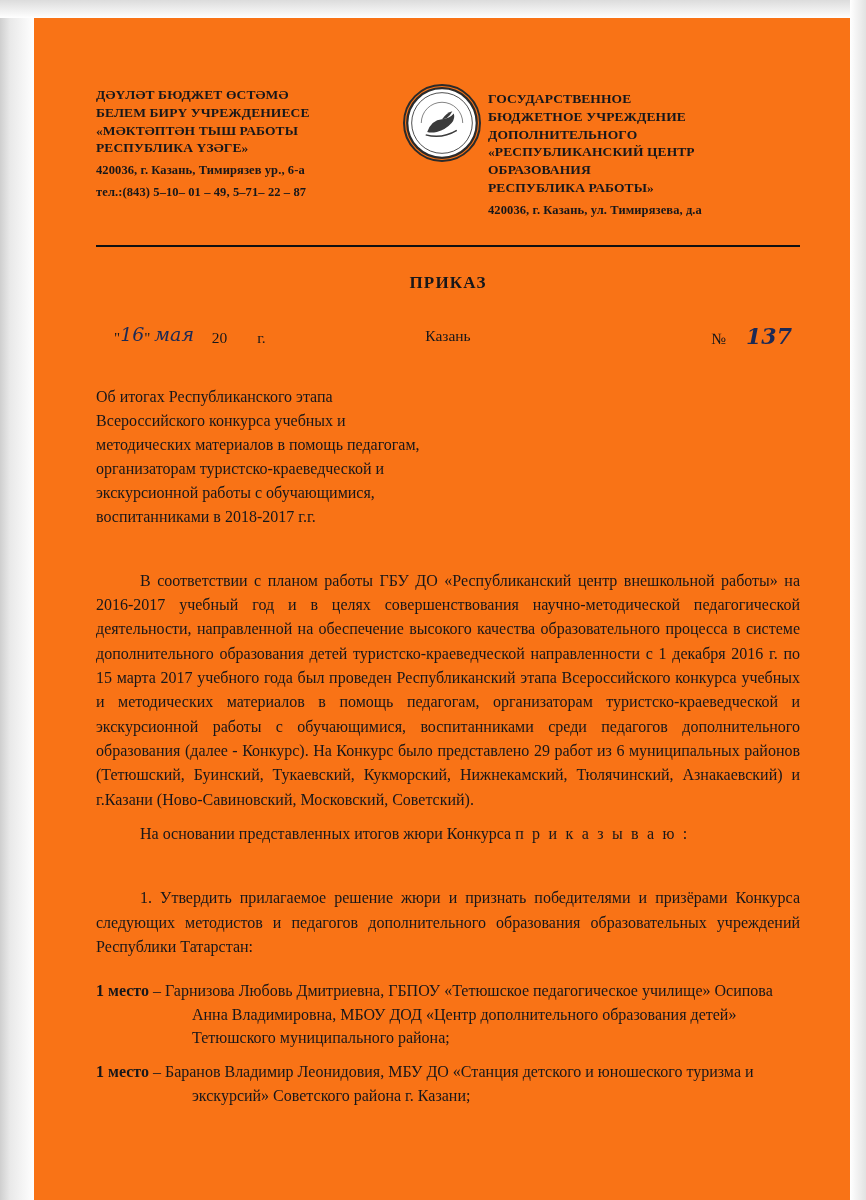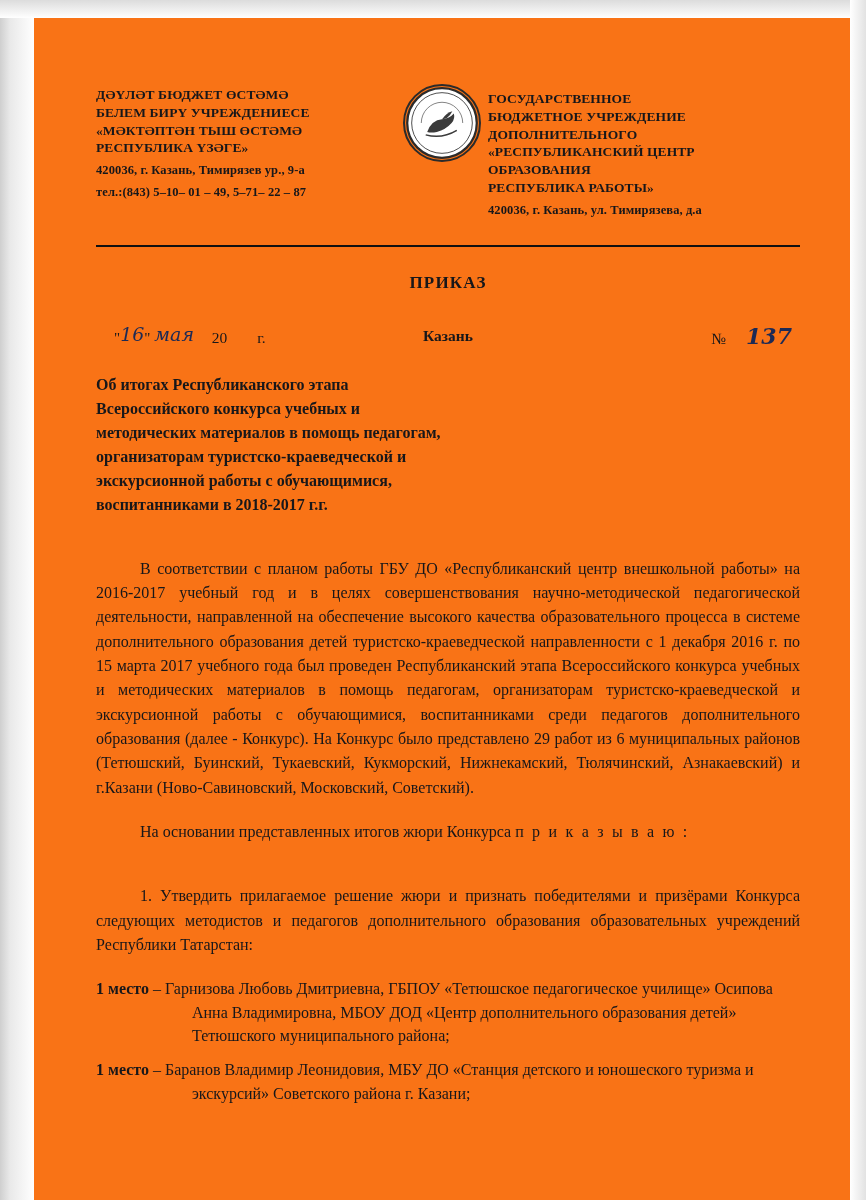--- a/index.html
+++ b/index.html
@@ -123,57 +123,55 @@
   }
   .meta-date .q { font-size: 15px; }
   .meta-date .yr { margin-left: 14px; }
   .meta-date .g { margin-left: 26px; }
   .meta-city {
     position: absolute;
     left: 50%;
     transform: translateX(-50%);
     top: 12px;
     font-size: 15.5px;
-    font-weight: bold;
   }
   .meta-no {
     position: absolute;
     right: 8px;
     top: 8px;
     white-space: nowrap;
   }
   .meta-no .num {
     font-family: "DejaVu Serif", serif;
     font-style: italic;
     font-size: 22px;
     color: #1d2a55;
     margin-left: 20px;
     position: relative;
     top: 0;
     font-weight: bold;
   }
 
   
   .subject {
-    margin-top: 14px;
+    margin-top: 26px;
     font-size: 16px;
     line-height: 1.5;
     max-width: 470px;
-    font-weight: bold;
   }
 
   
   .body-par {
     margin-top: 40px;
     font-size: 16px;
     line-height: 1.52;
     text-align: justify;
     text-indent: 44px;
   }
-  .body-par.tight { margin-top: 20px; }
+  .body-par.tight { margin-top: 10px; }
   .spaced { letter-spacing: 2.2px; }
 
   
   .winners { margin-top: 20px; }
   .winner {
     font-size: 16px;
     line-height: 1.48;
     margin-bottom: 10px;
     padding-left: 96px;
     text-indent: -96px;
@@ -190,23 +188,23 @@
   <div class="scan-edge-left"></div>
   <div class="scan-edge-top"></div>
   <div class="scan-edge-right"></div>
 
   <div class="content">
 
     <div class="letterhead">
       <div class="lh-col left">
         <div>ДӘҮЛӘТ БЮДЖЕТ ӨСТӘМӘ</div>
         <div>БЕЛЕМ БИРҮ УЧРЕЖДЕНИЕСЕ</div>
-        <div>«МӘКТӘПТӘН ТЫШ ӨСТӘМӘ</div>
+        <div>«МӘКТӘПТӘН ТЫШ РАБОТЫ</div>
         <div>РЕСПУБЛИКА ҮЗӘГЕ»</div>
-        <div class="sub">420036,  г. Казань, Тимирязев ур., 9-а</div>
+        <div class="sub">420036,  г. Казань, Тимирязев ур., 6-а</div>
         <div class="sub">тел.:(843)  5–10– 01 – 49, 5–71– 22 – 87</div>
       </div>
 
       <div class="lh-emblem">
         <svg class="emblem" viewBox="0 0 100 100">
           <circle cx="50" cy="50" r="47" fill="#ffffff" stroke="#2b2b2b" stroke-width="3"></circle>
           <circle cx="50" cy="50" r="41" fill="#ffffff" stroke="#3a3a3a" stroke-width="1.2"></circle>
           <path d="M30 62 q6 -16 20 -17 q10 -1 16 -8 q2 7 -3 13 q-8 9 -20 12 q-8 2 -13 0 z" fill="#3b3b3b"></path>
           <path d="M50 45 q6 -9 14 -11 q-3 6 -8 10 z" fill="#3b3b3b"></path>
           <path d="M28 66 q22 6 42 -6" stroke="#3b3b3b" stroke-width="2" fill="none"></path>

